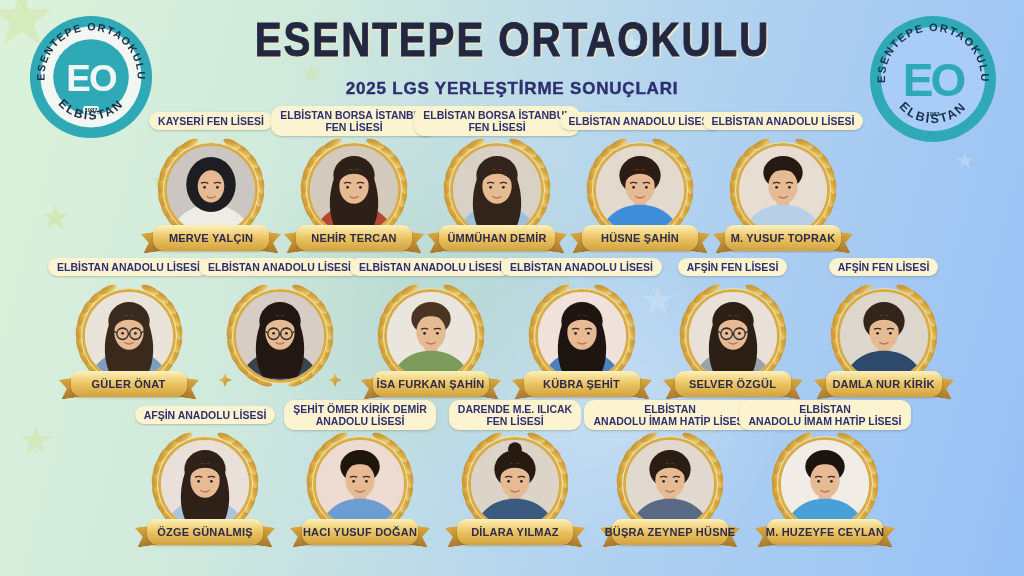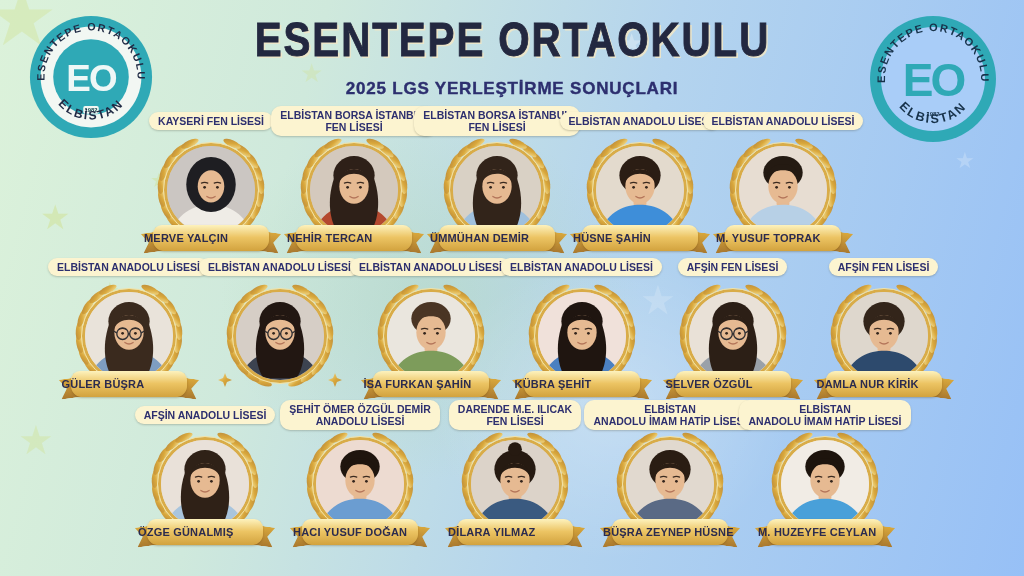--- a/index.html
+++ b/index.html
@@ -38,21 +38,21 @@
   .pill{flex-shrink:0;max-width:178px;background:var(--c-pill-bg,#fcf4d0);color:var(--c-navy,#2d2f6f);
     font-size:10.5px;font-weight:700;line-height:1.15;text-align:center;white-space:pre-line;
     padding:3px 9px;border-radius:10px;box-shadow:0 1px 2px rgba(60,60,40,.25);}
   .wreath-wrap{position:relative;width:140px;height:100px;display:flex;justify-content:center;}
   .wreath{position:absolute;left:0;top:-2px;width:140px;height:112px;}
   .photo{position:relative;z-index:1;margin-top:4px;width:88px;height:88px;border-radius:50%;
     border:3px solid #d9ac48;outline:1px solid #f3e2a4;overflow:hidden;background:#ddd;}
   .photo svg{display:block;width:100%;height:100%;}
 
   .ribbon{position:relative;margin-top:-14px;z-index:3;width:134px;height:26px;
-    display:flex;align-items:center;}
+    display:flex;align-items:center;justify-content:center;}
   .ribbon::before,.ribbon::after{content:"";position:absolute;top:7px;width:24px;height:20px;
     background:linear-gradient(180deg,#d9a83c,#a9782e);}
   .ribbon::before{left:-2px;clip-path:polygon(100% 0,0 0,28% 50%,0 100%,100% 100%);transform:rotate(-8deg);}
   .ribbon::after{right:-2px;clip-path:polygon(0 0,100% 0,72% 50%,100% 100%,0 100%);transform:rotate(8deg);}
   .band{position:absolute;left:9px;right:9px;top:0;bottom:0;z-index:1;
     background:linear-gradient(180deg,#fdf2bd,#ecc463 48%,#d2a23e);
     border-radius:9px 9px 11px 11px;box-shadow:0 1px 2px rgba(90,60,10,.3);}
   .name{position:relative;z-index:2;font-size:11px;font-weight:700;letter-spacing:.2px;
     color:#2b2b4e;white-space:nowrap;}
 </style>
@@ -463,21 +463,21 @@
                 <circle cx="55" cy="45.5" r="6.3"></circle>
                 <path d="M47.3 45.5 h1.4"></path>
                 <path d="M34.7 44.5 L31.5 42.8"></path>
                 <path d="M61.3 44.5 L64.5 42.8"></path>
               </g>
             </svg>
           </div>
         </div>
         <div class="ribbon">
           <span class="band"></span>
-          <span class="name">GÜLER BÜŞRA</span>
+          <span class="name">GÜLER ÖNAT</span>
         </div>
       </div>
       <div class="card">
         <div class="pill-box">
           <span class="pill">ELBİSTAN ANADOLU LİSESİ</span>
         </div>
         <div class="wreath-wrap">
           <svg class="wreath" viewBox="0 0 140 112">
             <defs>
               <linearGradient id="gg" x1="0" y1="0" x2="1" y2="1">
@@ -826,21 +826,21 @@
             </svg>
           </div>
         </div>
         <div class="ribbon">
           <span class="band"></span>
           <span class="name">ÖZGE GÜNALMIŞ</span>
         </div>
       </div>
       <div class="card">
         <div class="pill-box">
-          <span class="pill">ŞEHİT ÖMER ÖZGÜL DEMİR
+          <span class="pill">ŞEHİT ÖMER KİRİK DEMİR
 ANADOLU LİSESİ</span>
         </div>
         <div class="wreath-wrap">
           <svg class="wreath" viewBox="0 0 140 112">
             <defs>
               <linearGradient id="gg" x1="0" y1="0" x2="1" y2="1">
                 <stop offset="0" stop-color="#f6e49c"></stop>
                 <stop offset="0.5" stop-color="#d9a83c"></stop>
                 <stop offset="1" stop-color="#b9883a"></stop>
               </linearGradient>

